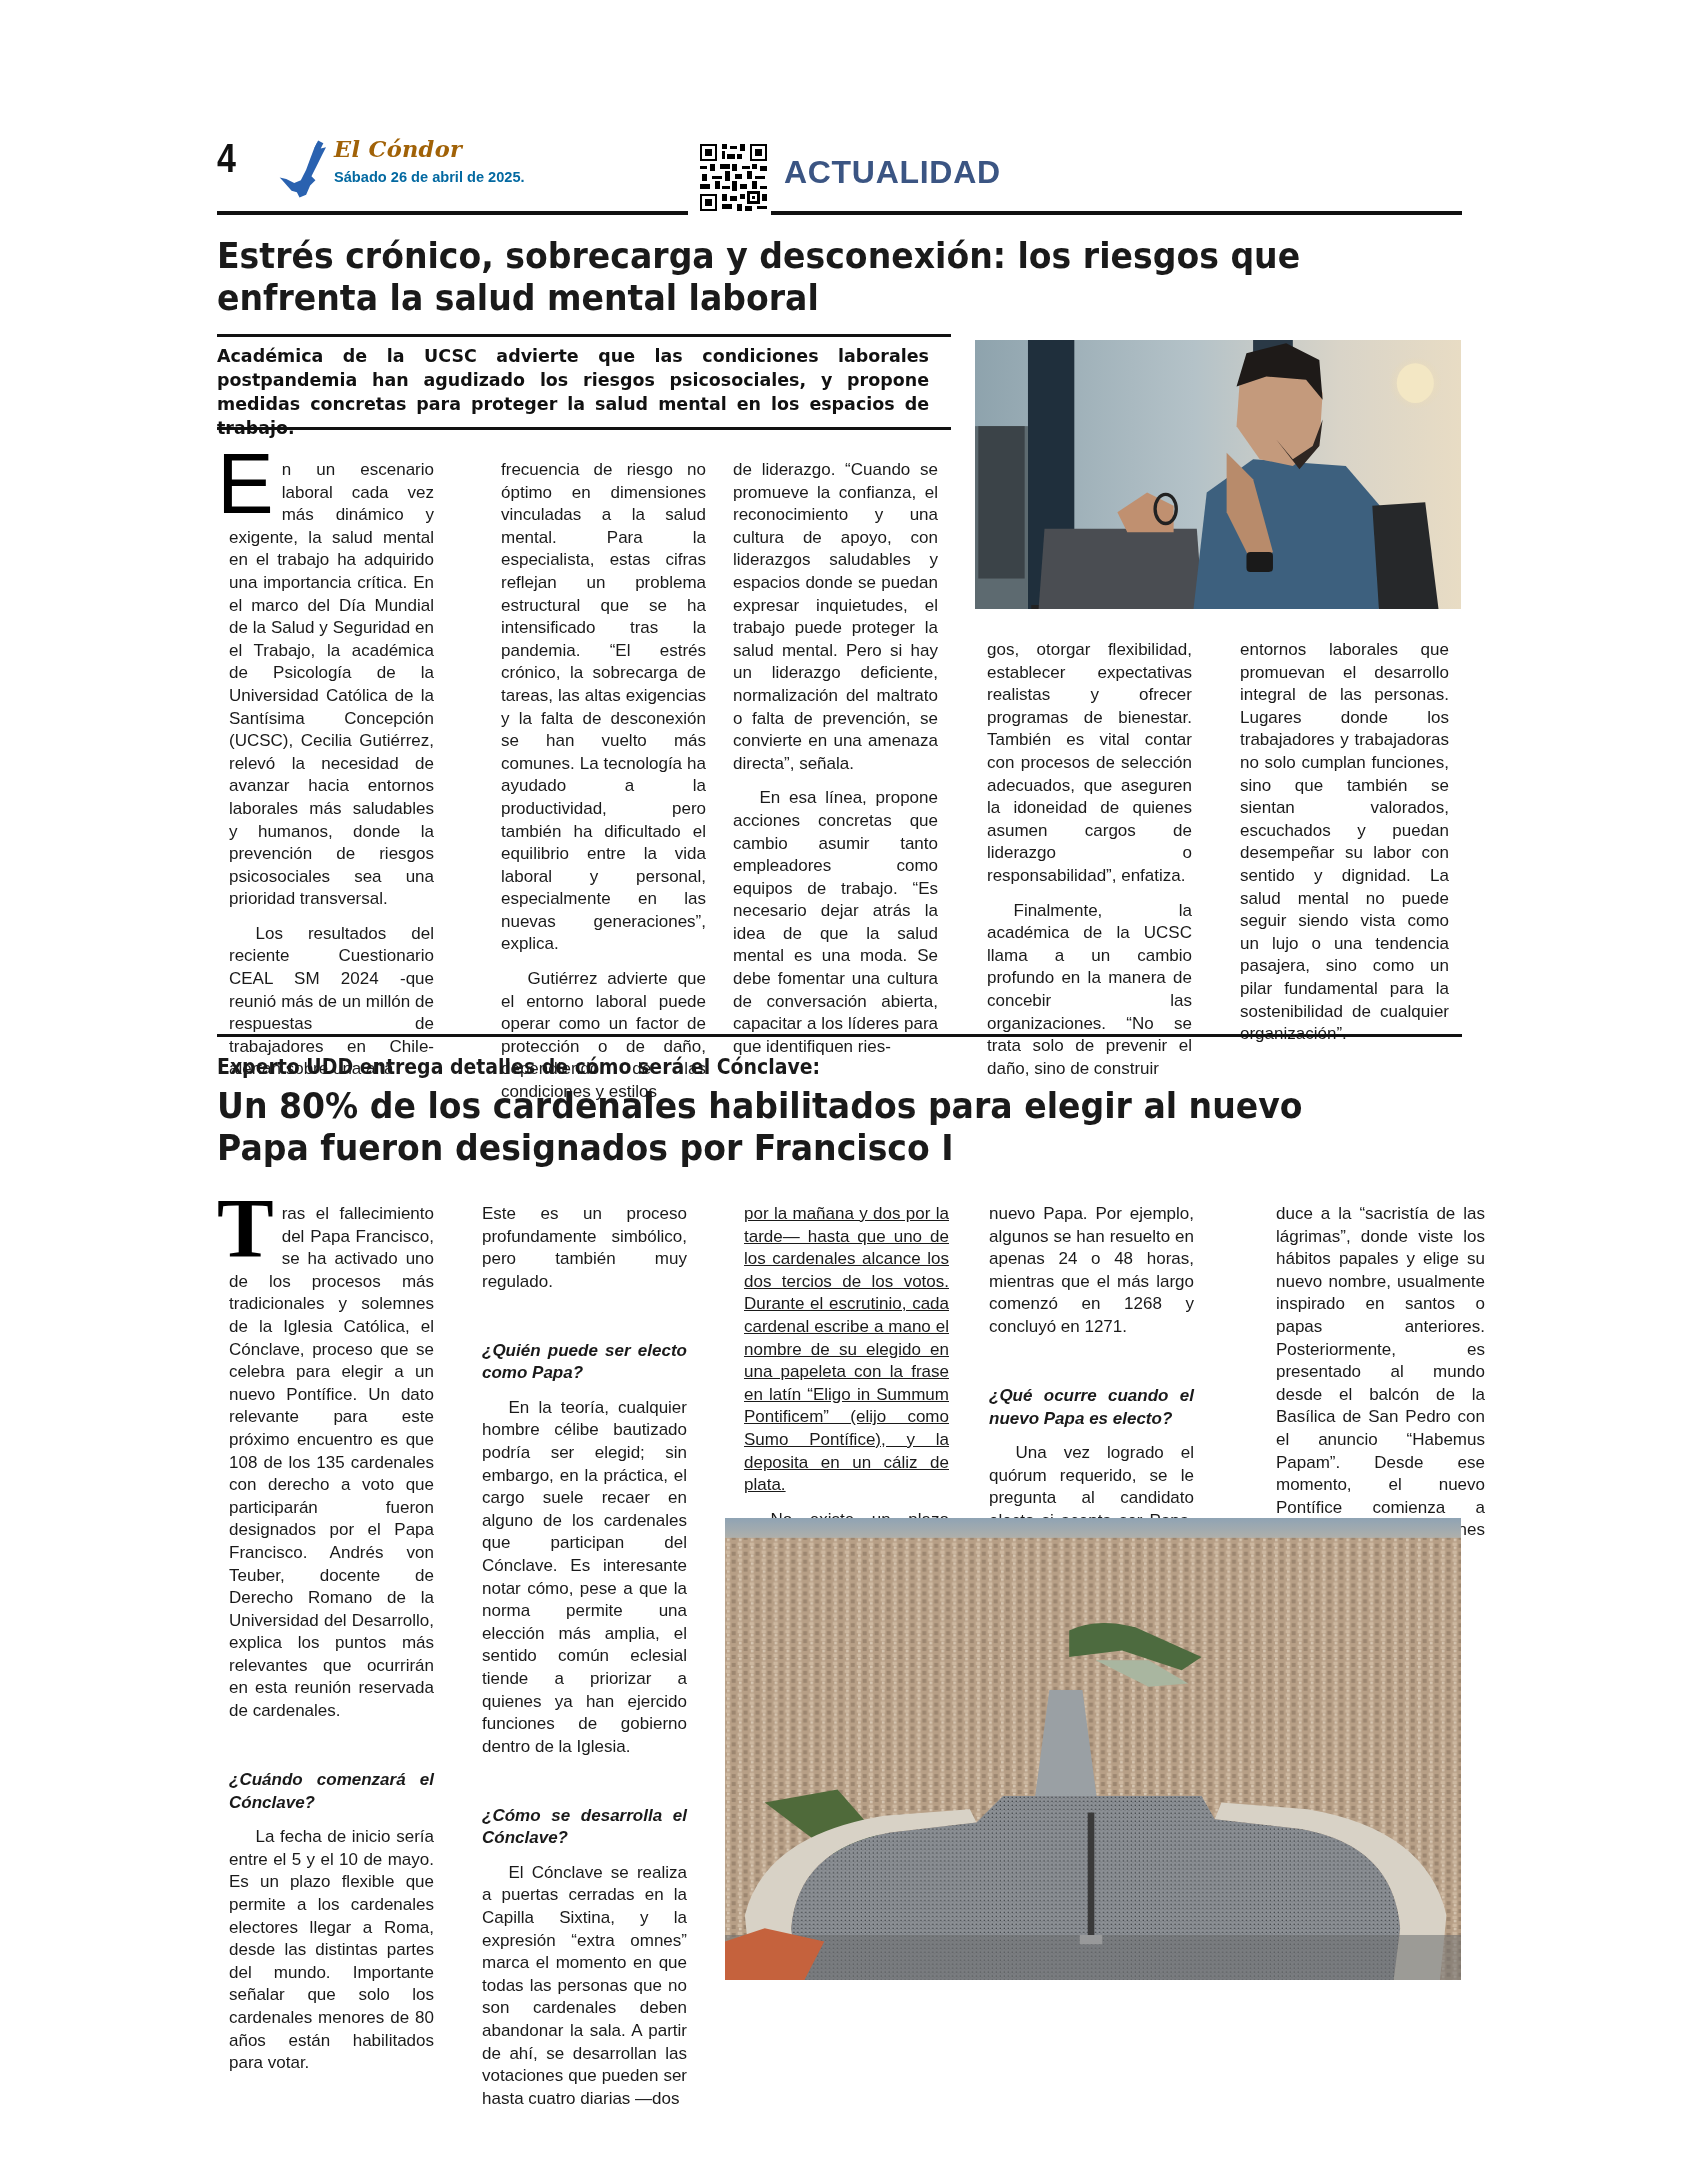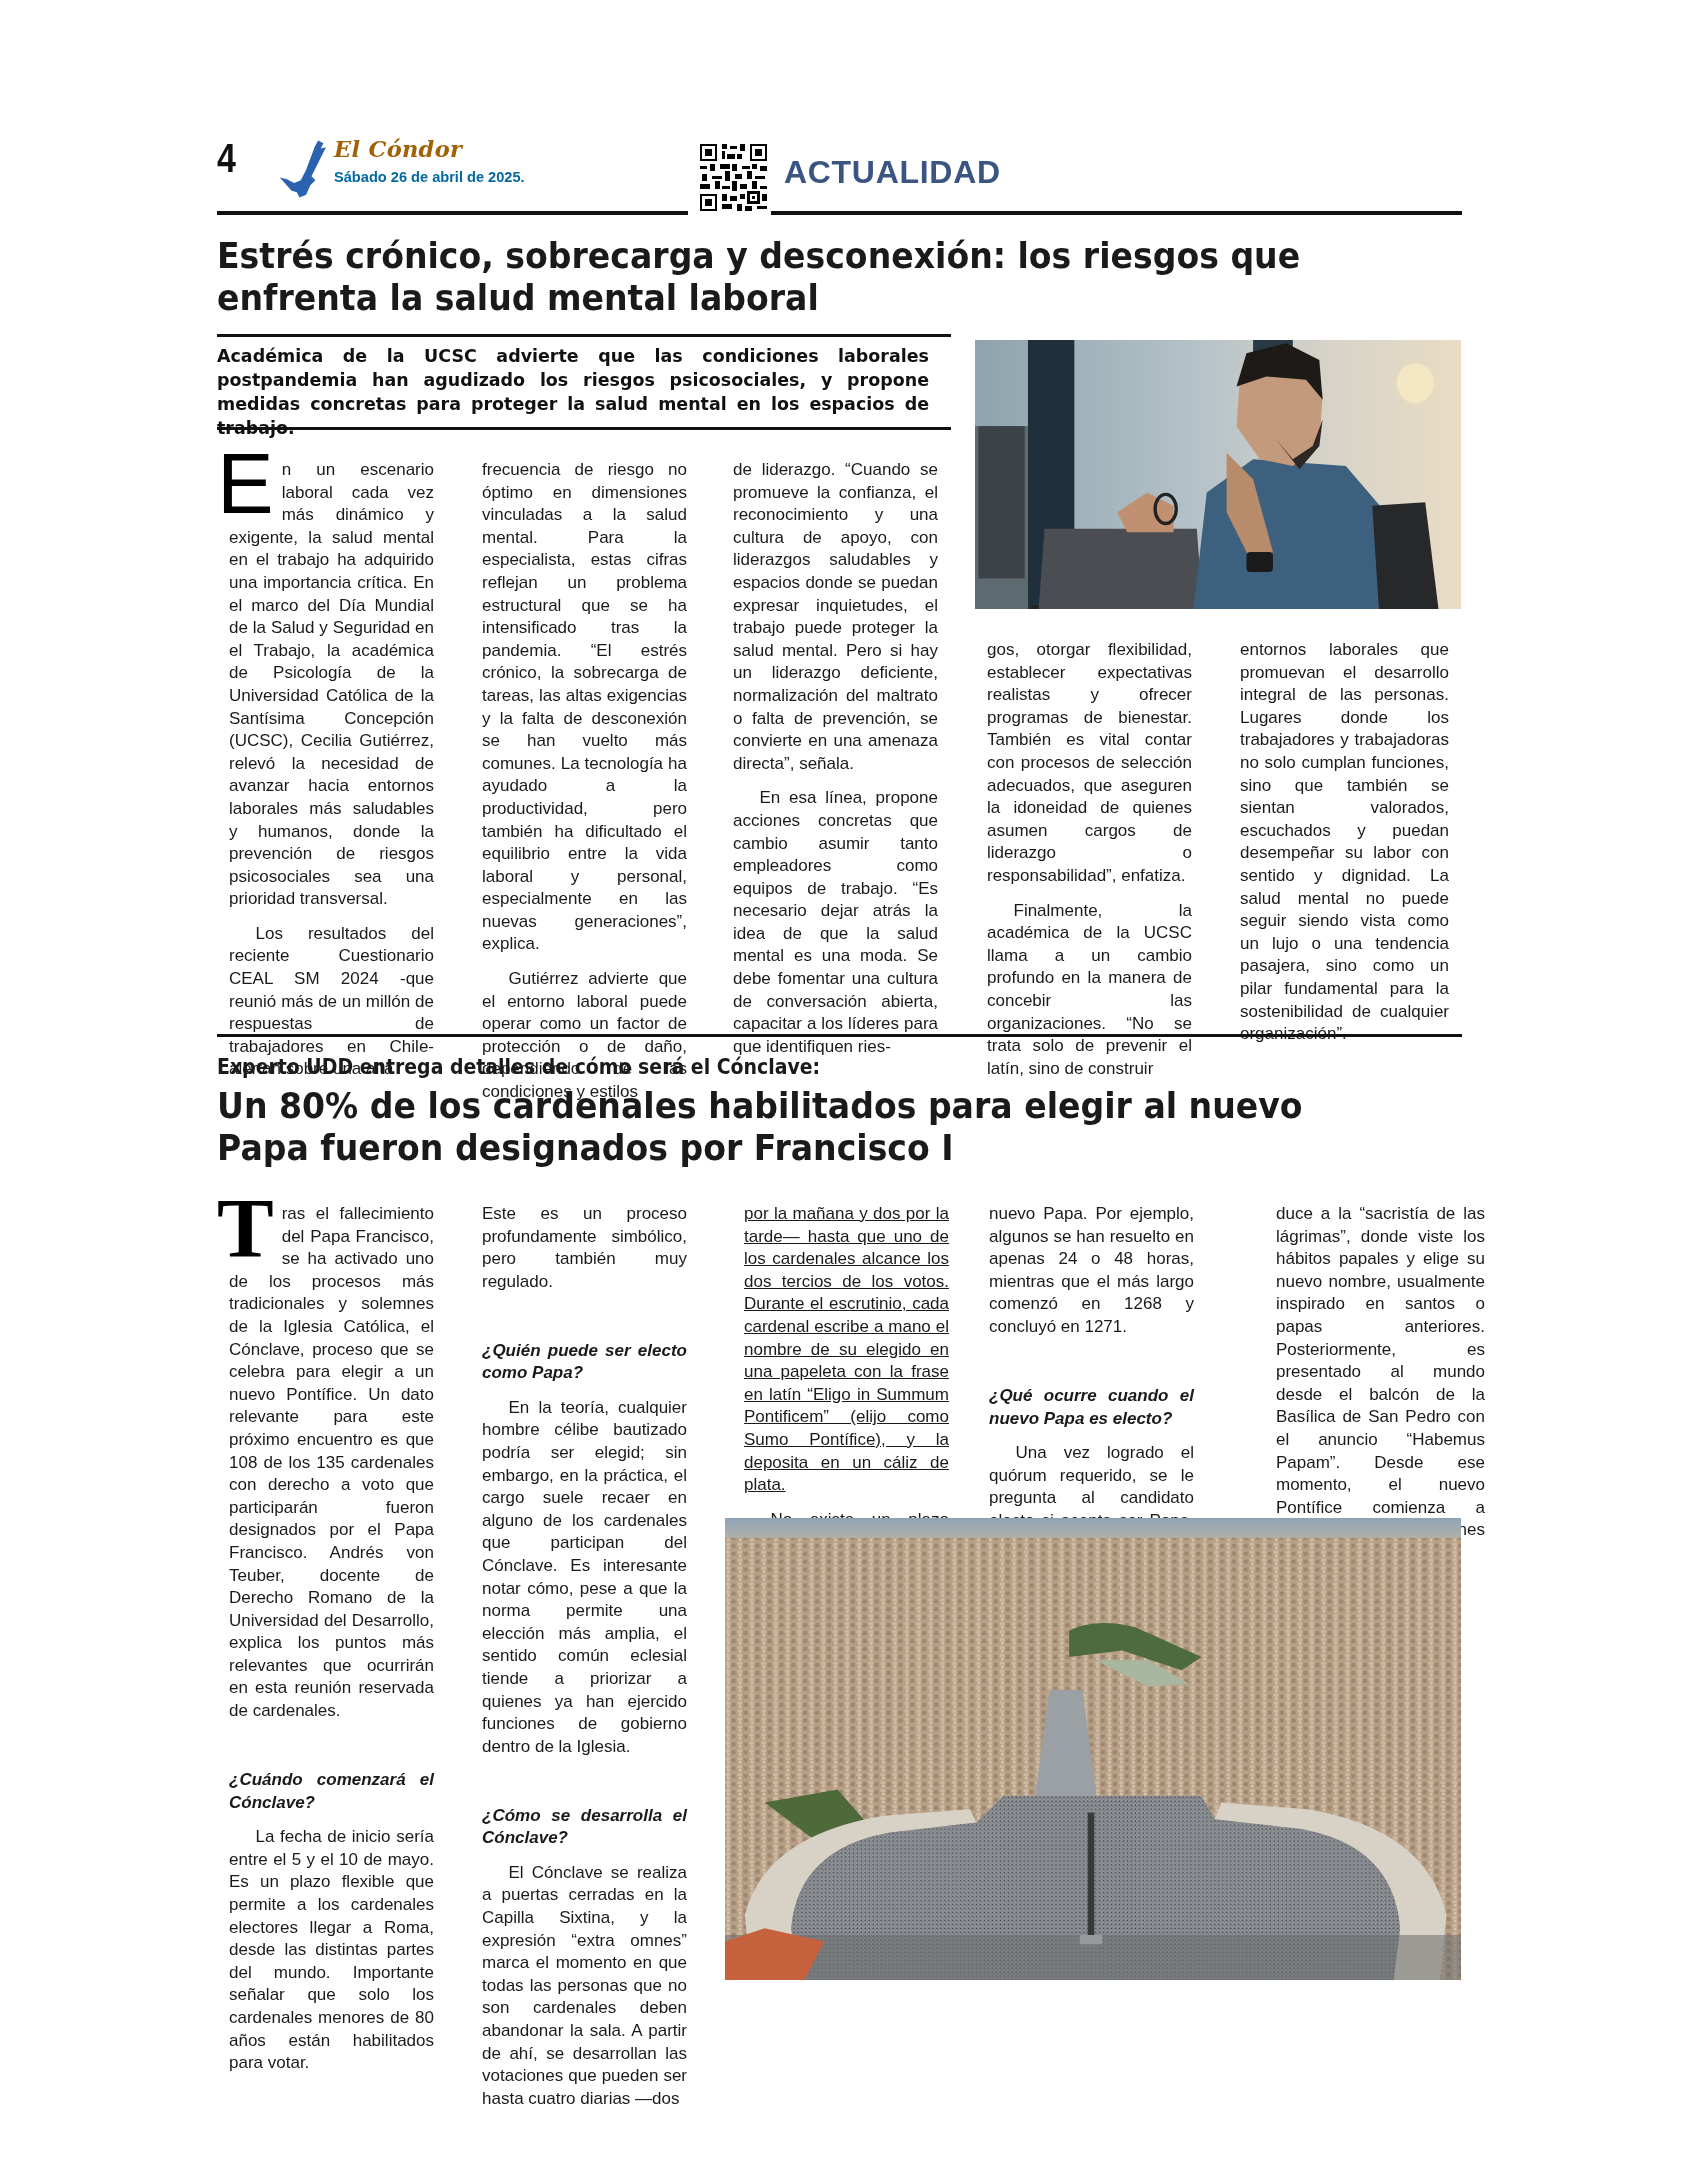--- a/index.html
+++ b/index.html
@@ -24,21 +24,21 @@
   .a1-photo { left: 975px; top: 340px; width: 486px; height: 269px; overflow: hidden; }
 
   .col { font-size: 17px; line-height: 22.6px; text-align: justify; color: #1a1a1a; }
   .col p { margin: 12px; }
   .col p.indent { text-indent: 26.5px; }
   .dropcap { float: left; font-size: 85px; line-height: 66px; font-weight: normal; margin: 4px 8px 0 0; color: #000; font-family: "Liberation Sans", sans-serif; }
   .dropcap.bold { font-weight: bold; font-family: "Liberation Serif", serif; }
   .subhead { font-weight: bold; font-style: italic; margin: 0; line-height: 22.5px; }
 
   .a1-c1 { left: 217px; top: 447px; width: 229px; }
-  .a1-c2 { left: 470px; top: 447px; width: 229px; }
+  .a1-c2 { left: 489px; top: 447px; width: 229px; }
   .a1-c3 { left: 721px; top: 447px; width: 229px; }
   .a1-c4 { left: 975px; top: 627px; width: 229px; }
   .a1-c5 { left: 1228px; top: 627px; width: 233px; }
 
   .article-sep { left: 217px; top: 1034px; width: 1245px; height: 2.6px; background: #111; }
 
   
   .a2-kicker { left: 217px; top: 1055px; font-size: 21px; font-weight: bold; color: #1a1a1a; font-family: "DejaVu Sans", sans-serif; transform: scaleX(0.9); transform-origin: left top; }
   .a2-headline { left: 217px; top: 1085px; width: 1244px; font-size: 36px; font-weight: bold; line-height: 42px; color: #1a1a1a; font-family: "DejaVu Sans", sans-serif; transform: scaleX(0.92); transform-origin: left top; }
 
@@ -167,21 +167,21 @@
 <div class="abs col a1-c2">
   <p>frecuencia de riesgo no óptimo en dimensiones vinculadas a la salud mental. Para la especialista, estas cifras reflejan un problema estructural que se ha intensificado tras la pandemia. “El estrés crónico, la sobrecarga de tareas, las altas exigencias y la falta de desconexión se han vuelto más comunes. La tecnología ha ayudado a la productividad, pero también ha dificultado el equilibrio entre la vida laboral y personal, especialmente en las nuevas generaciones”, explica.</p>
   <p class="indent">Gutiérrez advierte que el entorno laboral puede operar como un factor de protección o de daño, dependiendo de las condiciones y estilos</p>
 </div>
 <div class="abs col a1-c3">
   <p>de liderazgo. “Cuando se promueve la confianza, el reconocimiento y una cultura de apoyo, con liderazgos saludables y espacios donde se puedan expresar inquietudes, el trabajo puede proteger la salud mental. Pero si hay un liderazgo deficiente, normalización del maltrato o falta de prevención, se convierte en una amenaza directa”, señala.</p>
   <p class="indent">En esa línea, propone acciones concretas que cambio asumir tanto empleadores como equipos de trabajo. “Es necesario dejar atrás la idea de que la salud mental es una moda. Se debe fomentar una cultura de conversación abierta, capacitar a los líderes para que identifiquen ries-</p>
 </div>
 <div class="abs col a1-c4">
   <p>gos, otorgar flexibilidad, establecer expectativas realistas y ofrecer programas de bienestar. También es vital contar con procesos de selección adecuados, que aseguren la idoneidad de quienes asumen cargos de liderazgo o responsabilidad”, enfatiza.</p>
-  <p class="indent">Finalmente, la académica de la UCSC llama a un cambio profundo en la manera de concebir las organizaciones. “No se trata solo de prevenir el latín, sino de construir</p>
+  <p class="indent">Finalmente, la académica de la UCSC llama a un cambio profundo en la manera de concebir las organizaciones. “No se trata solo de prevenir el daño, sino de construir</p>
 </div>
 <div class="abs col a1-c5">
   <p>entornos laborales que promuevan el desarrollo integral de las personas. Lugares donde los trabajadores y trabajadoras no solo cumplan funciones, sino que también se sientan valorados, escuchados y puedan desempeñar su labor con sentido y dignidad. La salud mental no puede seguir siendo vista como un lujo o una tendencia pasajera, sino como un pilar fundamental para la sostenibilidad de cualquier organización”.</p>
 </div>
 
 <div class="abs article-sep"></div>
 
 <div class="abs a2-kicker">Experto UDD entrega detalles de cómo será el Cónclave:</div>
 <div class="abs a2-headline">Un 80% de los cardenales habilitados para elegir al nuevo Papa fueron designados por Francisco I</div>
 

